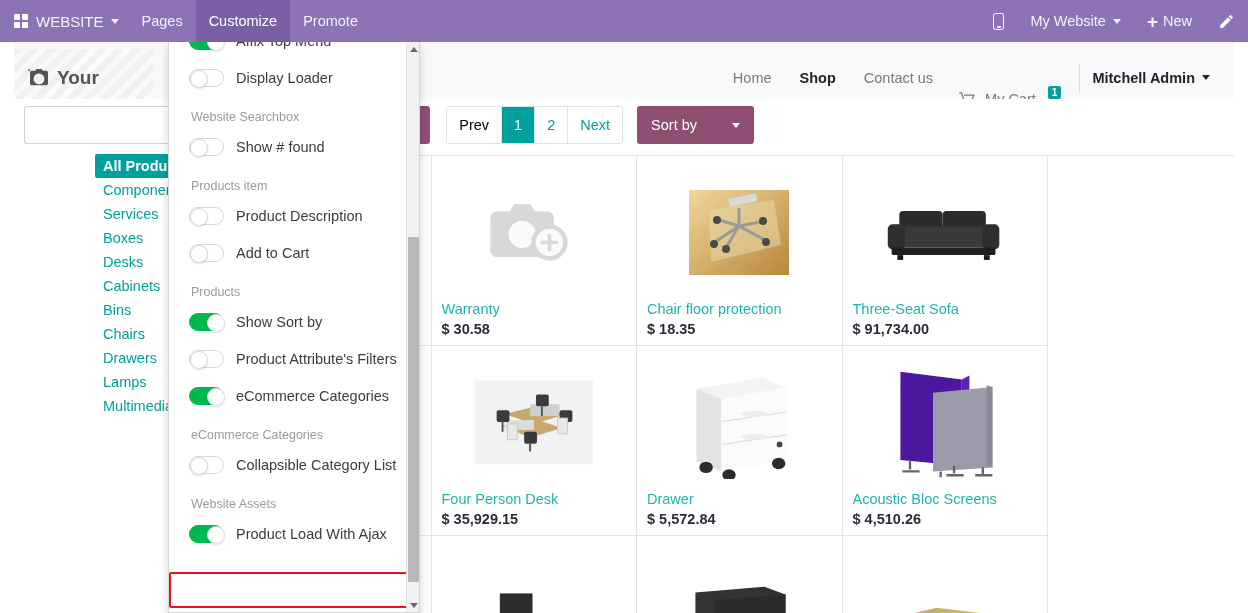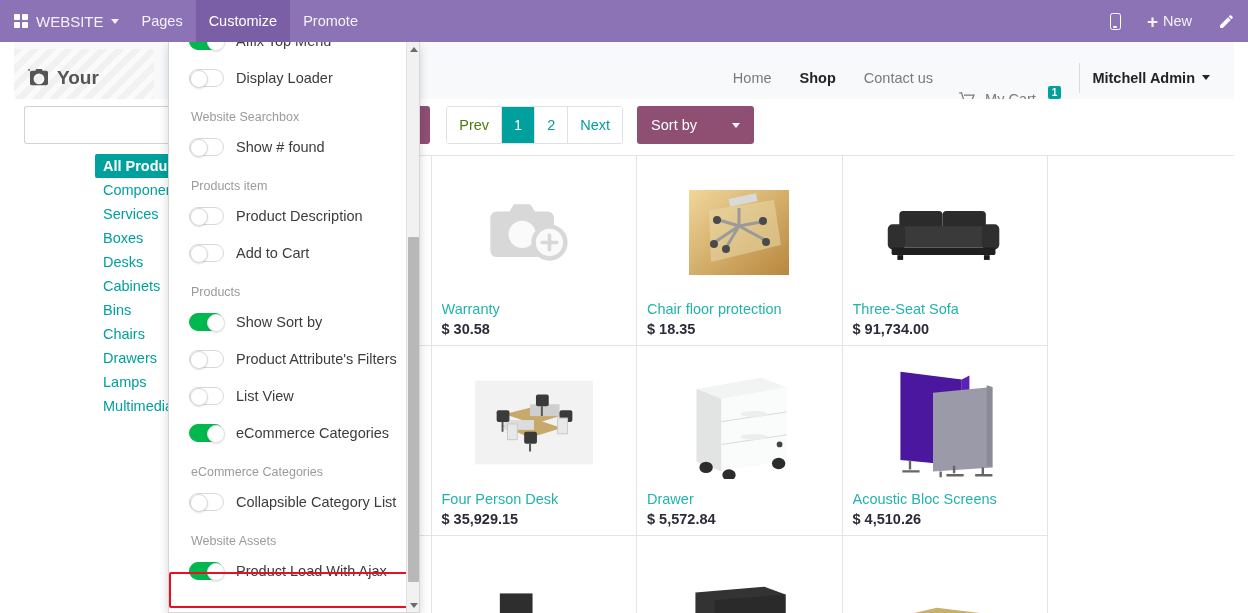--- a/index.html
+++ b/index.html
@@ -56,21 +56,21 @@
   .search-wrap{ display:flex; height:38px; }
   .search-input{ width:215px; height:38px; border:1px solid #ced4da; border-right:none; border-radius:3px 0 0 3px; outline:none; font-size:14px; padding:0 10px; color:#495057;}
   .search-btn{ width:40px;height:38px; background:#8f4f72; border:1px solid #8f4f72; border-radius:0 3px 3px 0; color:#fff; display:flex;align-items:center;justify-content:center; cursor:pointer;}
   .btn-pricelist{
     margin-left:14px; height:38px; background:#8f4f72; color:#fff; border:none; border-radius:3px;
     padding:0 14px; font-size:14.5px; display:flex;align-items:center; cursor:pointer;
   }
   .pager{ margin-left:16px; display:flex; height:38px; border:1px solid #dee2e6; border-radius:3px; overflow:hidden;}
   .pg{ min-width:33px; padding:0 12px; height:36px; display:flex;align-items:center;justify-content:center; font-size:14.5px; color:#00a09d; background:#fff; border-right:1px solid #dee2e6; cursor:pointer;}
   .pg:last-child{border-right:none;}
-  .pg.text{ color:#4d7c0f;}
+  .pg.text{ color:#000000;}
   .pg.active{ background:#00a09d; color:#fff;}
   .btn-sort{ margin-left:14px; height:38px; background:#8f4f72; color:#fff; border:none; border-radius:3px; padding:0 14px; font-size:14.5px; display:flex;align-items:center; cursor:pointer;gap:28px;}
 
   
   .cats{ position:absolute; top:112px; left:95px; width:130px; font-size:14.5px; }
   .cat{ padding:4px 8px; color:#00a09d; cursor:pointer; white-space:nowrap;}
   .cat.active{ background:#00a09d; color:#fff; font-weight:bold; border-radius:2px;}
 
   
   .grid{ position:absolute; top:113px; left:225px; width:1009px; border-top:1px solid #e4e4e4; border-left:1px solid #e4e4e4;}
@@ -125,20 +125,24 @@
         </span>
       <span>WEBSITE</span>
       <span class="caret"></span>
     </div>
     <div class="ob-item">Pages</div>
     <div class="ob-item active">Customize</div>
     <div class="ob-item">Promote</div>
     <div class="ob-spacer"></div>
     <div class="ob-item">
       <span class="phone-icon"></span>
+    </div>
+    <div class="ob-item">
+      <span>My Website</span>
+      <span class="caret"></span>
     </div>
     <div class="ob-item">
       <span class="plus-glyph">+</span>
       <span>New</span>
     </div>
     <div class="ob-item">
       <svg class="pencil-icon" viewBox="0 0 24 24">
         <path d="M3 17.2V21h3.8L18 9.8 14.2 6 3 17.2zM20.7 7.1c.4-.4.4-1 0-1.4l-2.4-2.4c-.4-.4-1-.4-1.4 0l-1.8 1.8L18.9 8.9l1.8-1.8z" fill="#ffffff"></path>
       </svg>
     </div>
@@ -487,24 +491,20 @@
       <div class="grp-label">Products</div>
       <div class="row">
         <span class="sw on"></span>
         <span class="row-label">Show Sort by</span>
       </div>
       <div class="row">
         <span class="sw"></span>
         <span class="row-label">Product Attribute's Filters</span>
       </div>
       <div class="row">
-        <span class="sw"></span>
-        <span class="row-label">List View</span>
-      </div>
-      <div class="row">
         <span class="sw on"></span>
         <span class="row-label">eCommerce Categories</span>
       </div>
 
       <div class="grp-label">eCommerce Categories</div>
       <div class="row">
         <span class="sw"></span>
         <span class="row-label">Collapsible Category List</span>
       </div>
 

